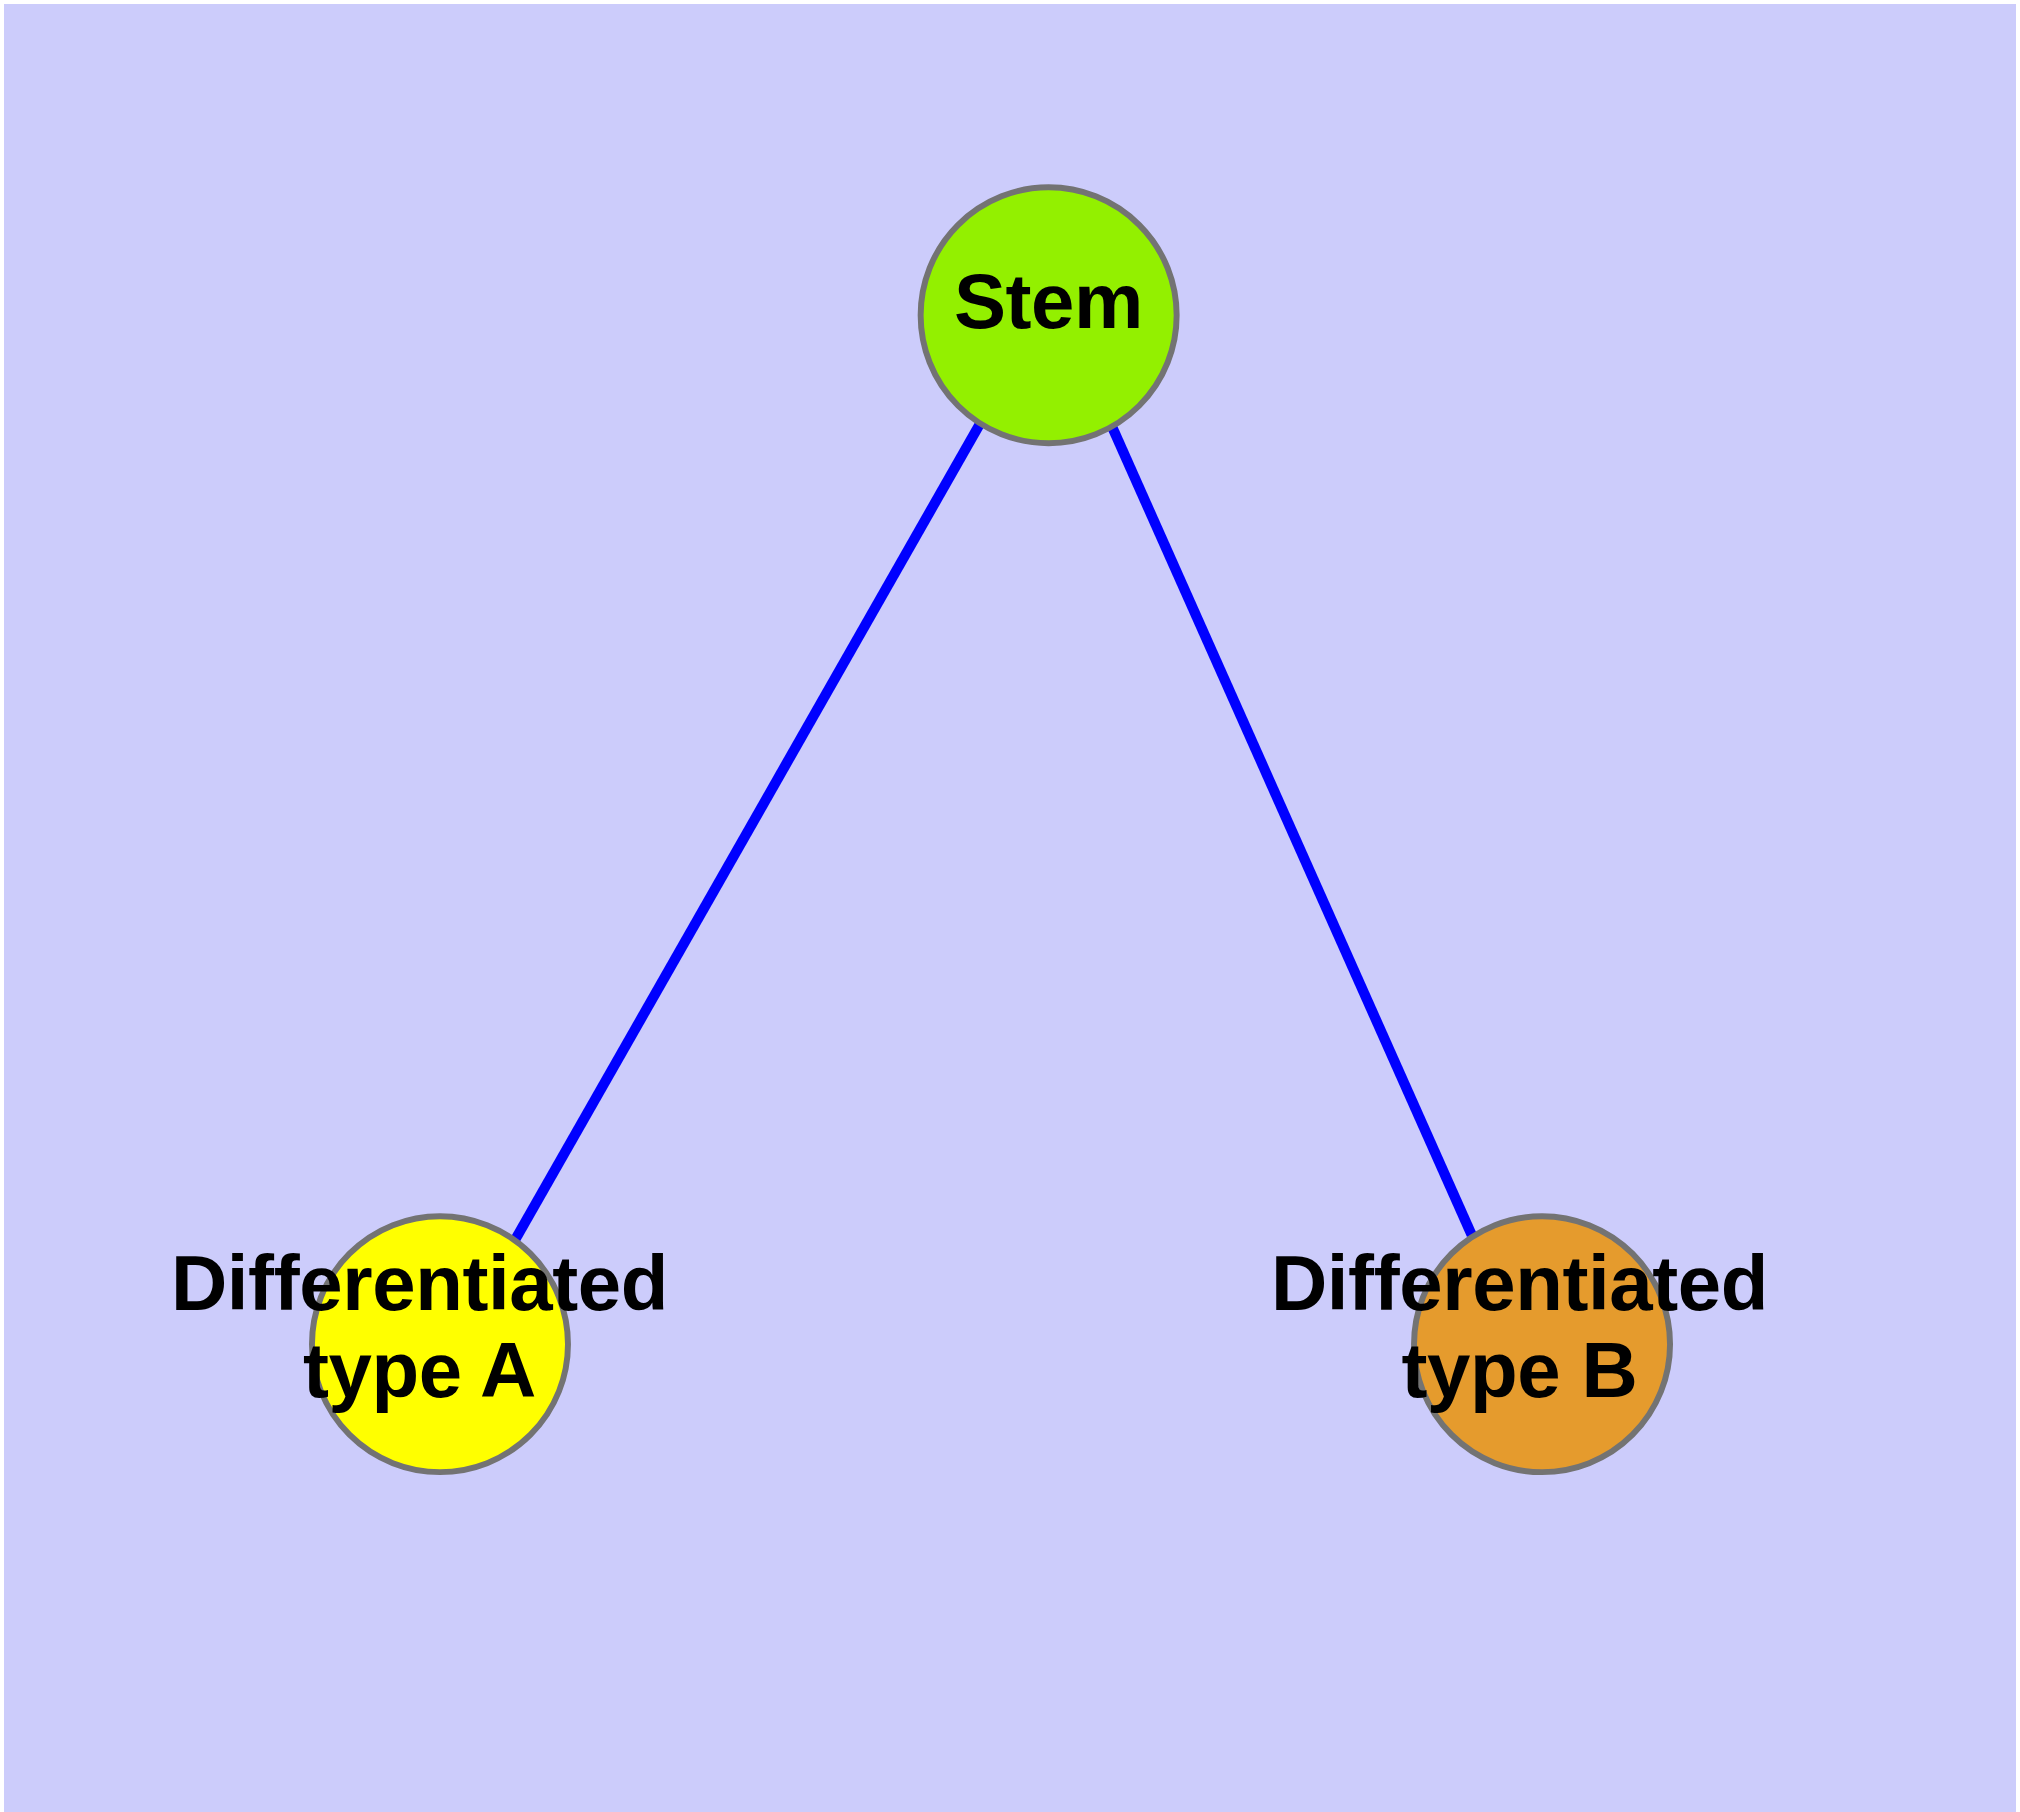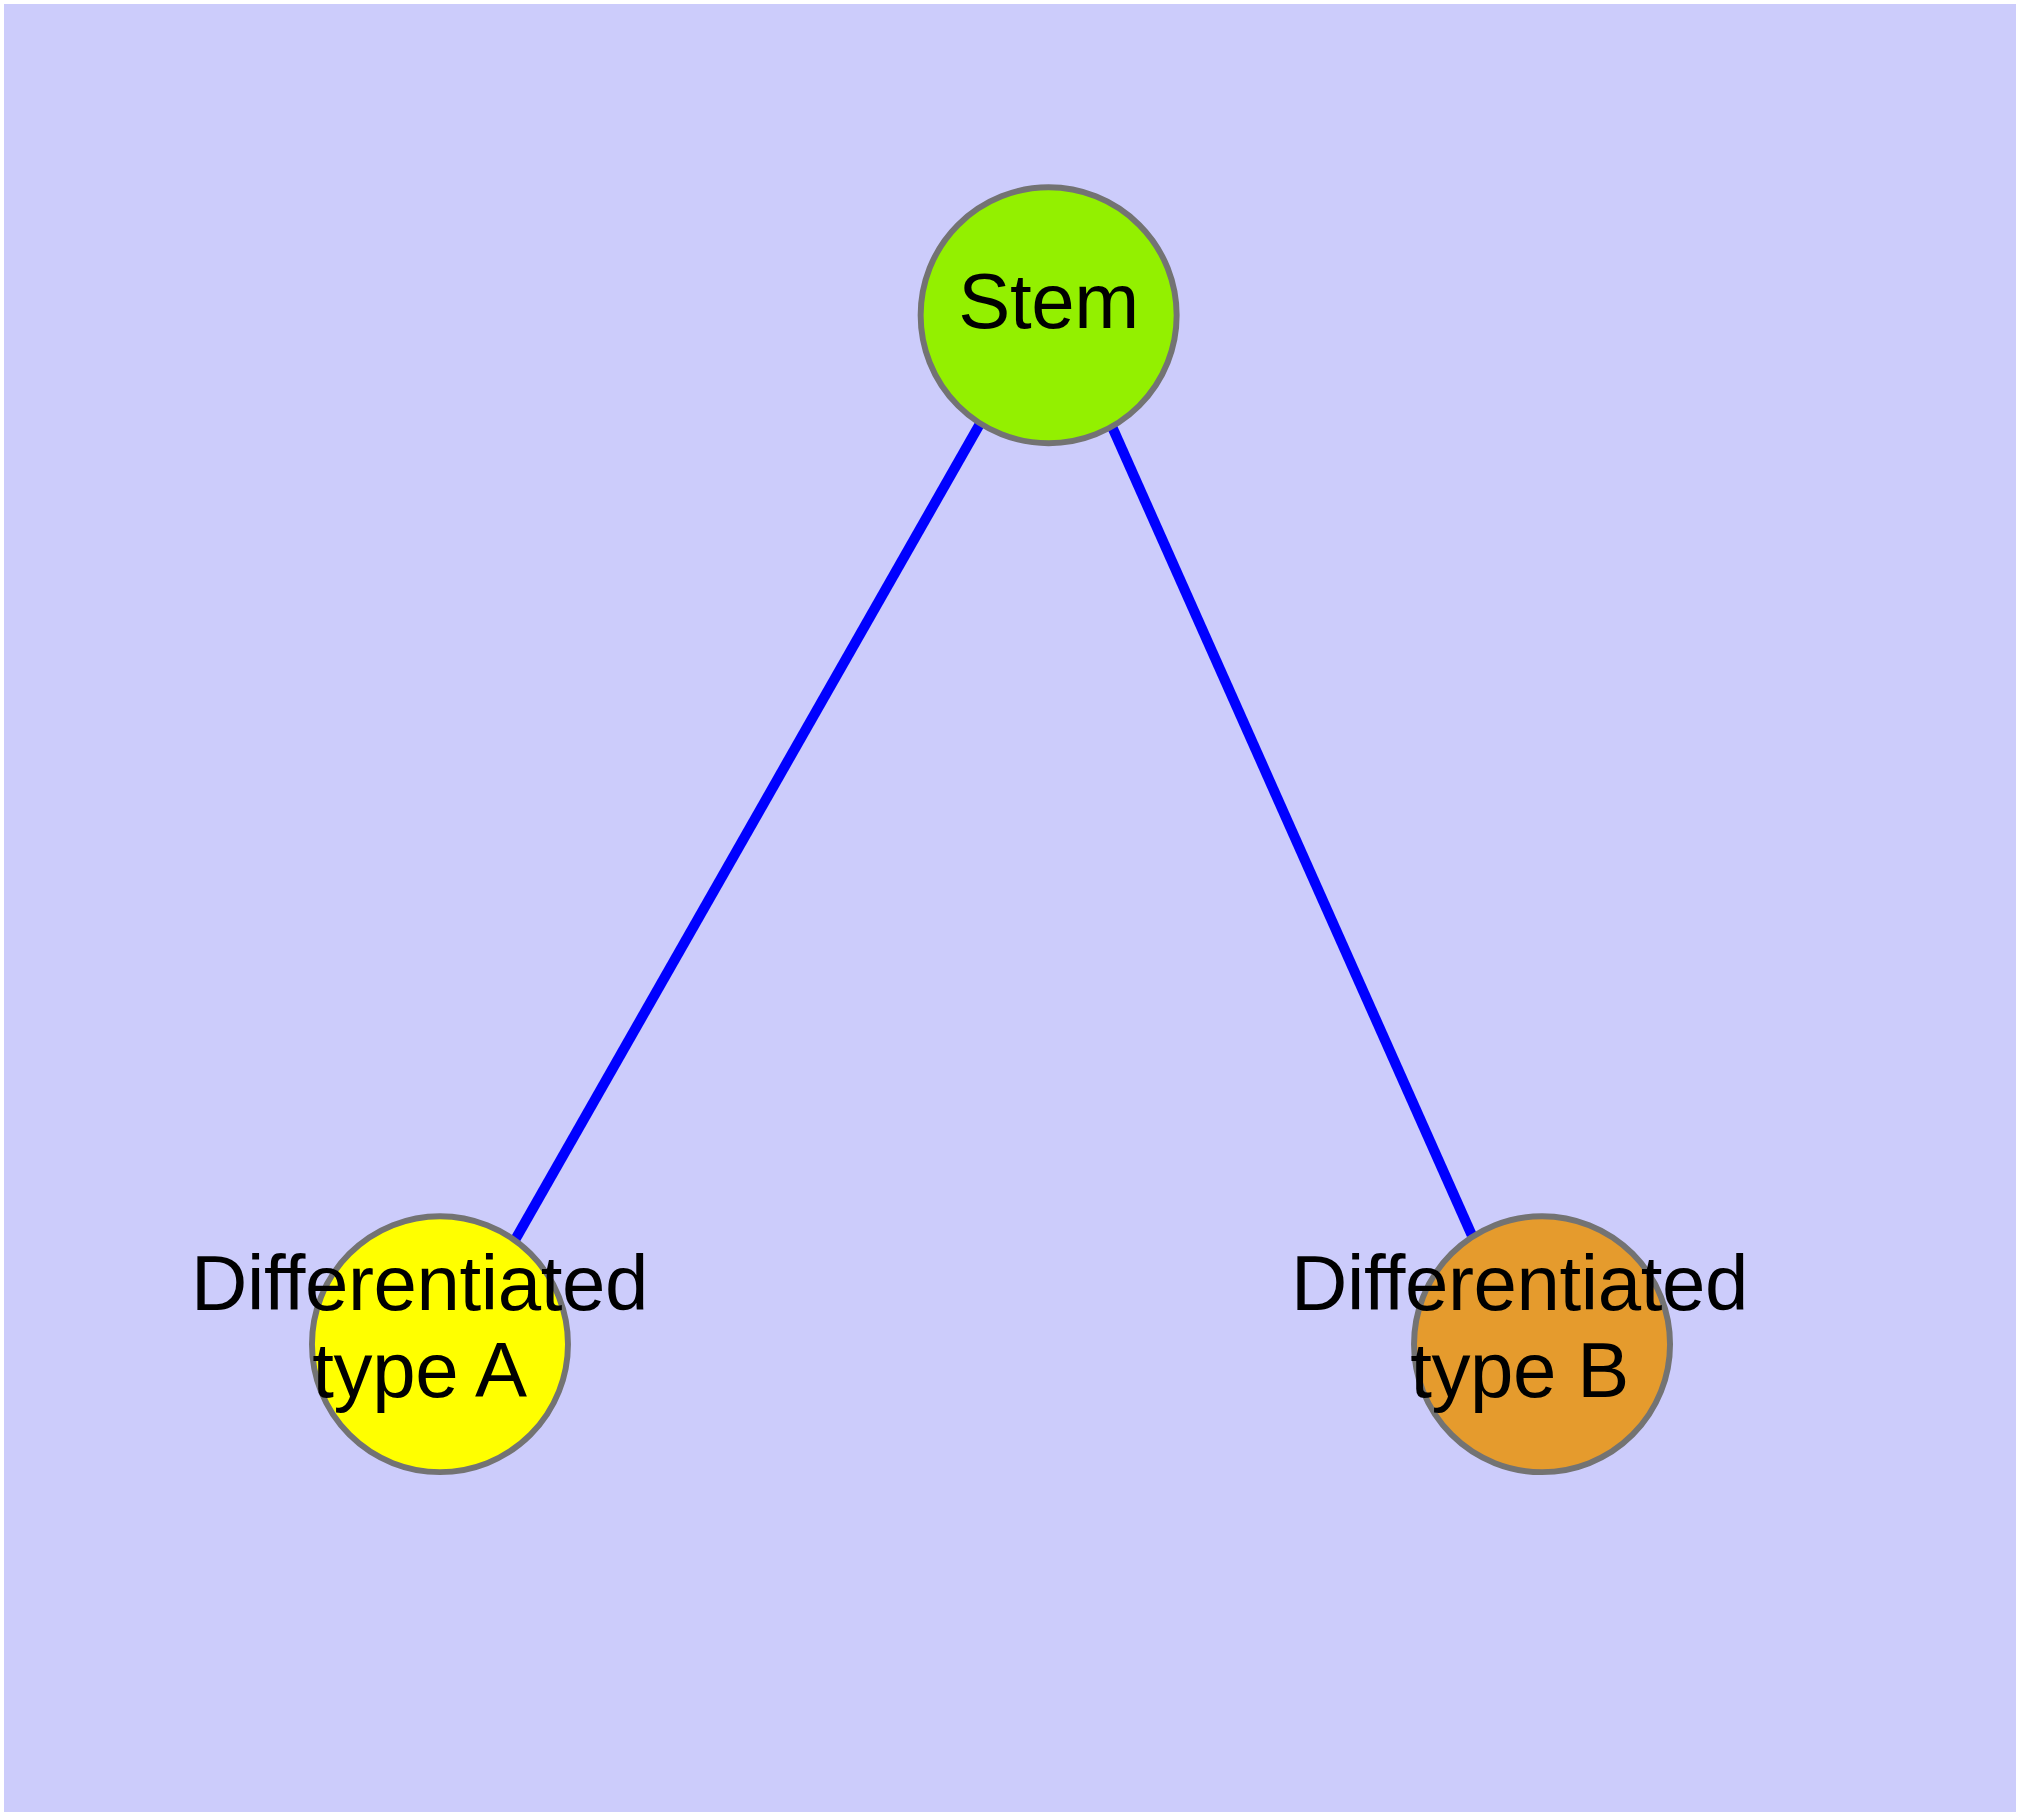--- a/index.html
+++ b/index.html
@@ -38,21 +38,21 @@
     stroke-linecap: butt;
     fill: none;
   }
   .node-circle {
     stroke: #737373;
     stroke-width: 7;
   }
   .node-label {
     position: absolute;
     text-align: center;
-    font-weight: normal;
+    font-weight: bold;
     color: #000000;
     line-height: 1.12;
     white-space: pre-line;
     pointer-events: none;
     letter-spacing: -0.4px;
   }
   #label-stem {
     left: 794px;
     top: 258px;
     width: 509px;

